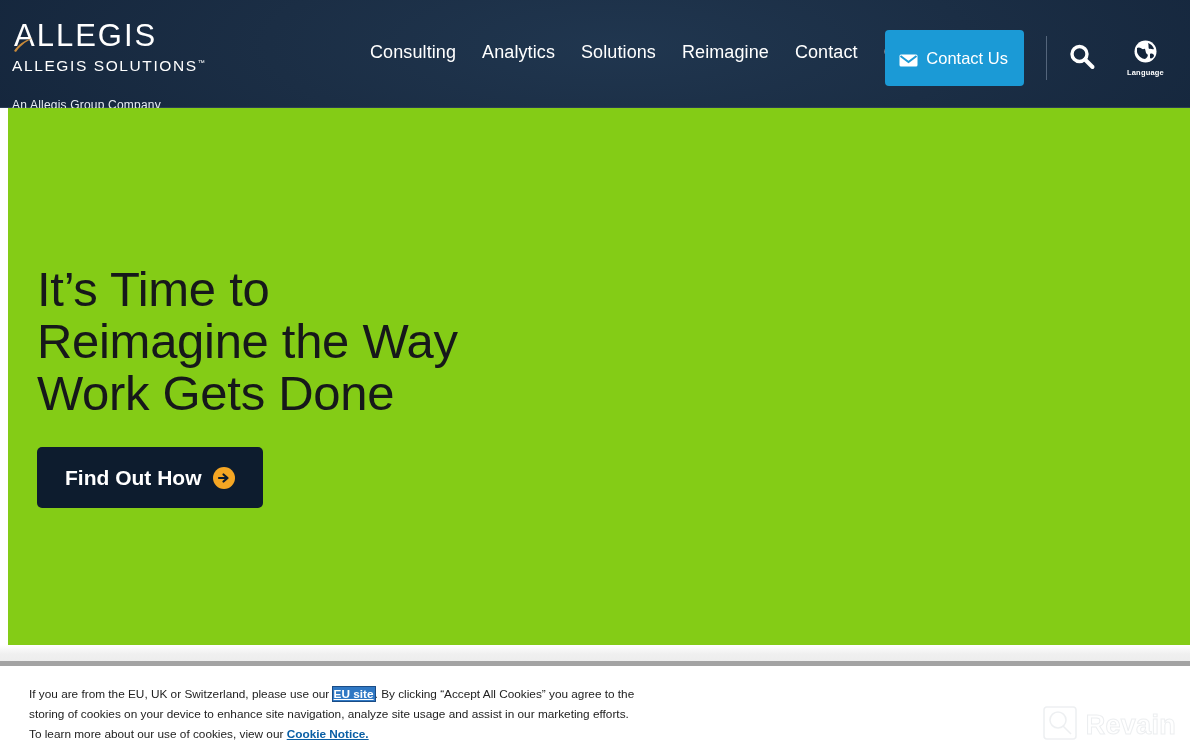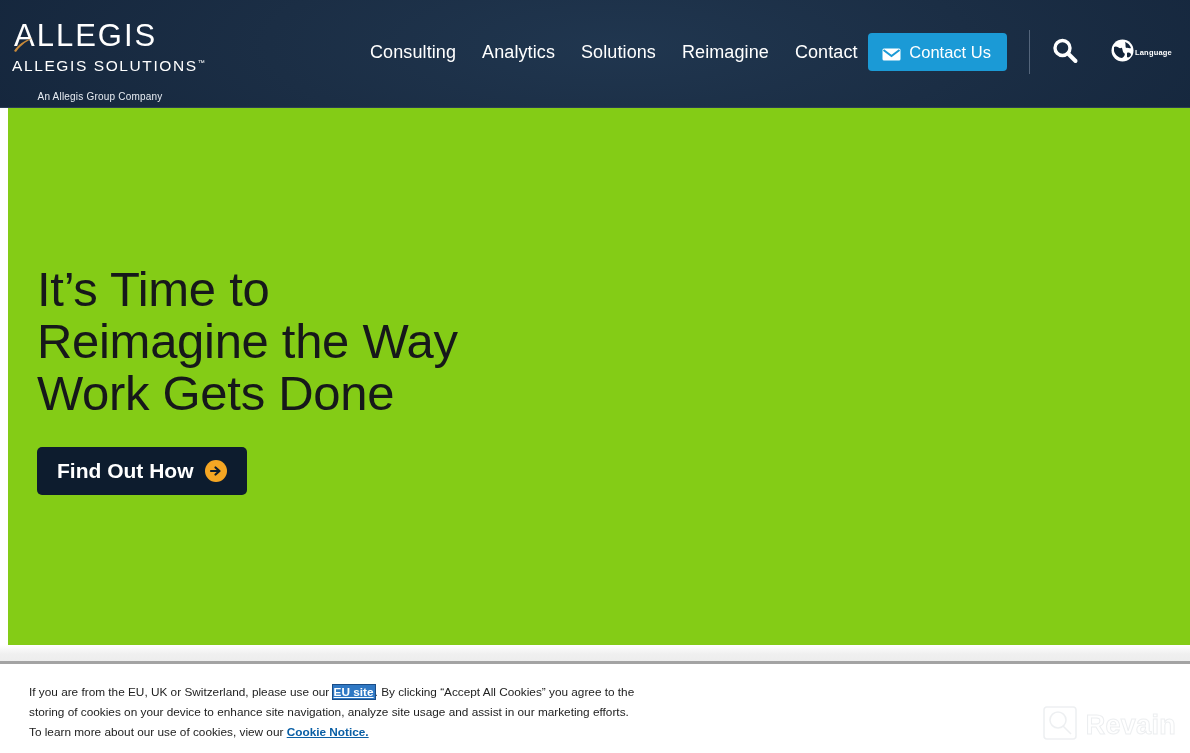--- a/index.html
+++ b/index.html
@@ -73,25 +73,25 @@
     line-height: 1;
     margin-top: 7px;
     white-space: nowrap;
   }
   .logo-tm {
     font-size: 7px;
     vertical-align: super;
   }
   .logo-tag {
     font-family: "Liberation Sans", sans-serif;
-    font-size: 10px;
+    font-size: 12px;
     color: #e7ecf2;
     letter-spacing: 0.2px;
-    text-align: center;
-    margin-top: 17px;
+    text-align: left;
+    margin-top: 24px;
     width: 176px;
   }
 
   
   .nav {
     position: absolute;
     left: 370px;
     top: 42px;
     display: flex;
     align-items: center;
@@ -117,21 +117,21 @@
     gap: 0;
   }
   .contact-btn {
     display: flex;
     align-items: center;
     gap: 8px;
     background: #1b9ad6;
     color: #ffffff;
     border: none;
     border-radius: 4px;
-    height: 38px;
+    height: 56px;
     padding: 0 16px 0 14px;
     font-size: 16.5px;
     font-family: "Liberation Sans", sans-serif;
     cursor: pointer;
     white-space: nowrap;
   }
   .envelope {
     width: 19px; height: 13px;
     display: inline-block;
   }
@@ -142,21 +142,22 @@
     margin: 0 20px 0 22px;
   }
   .search-btn {
     background: none; border: none; cursor: pointer;
     padding: 0; margin-right: 30px;
     display: flex; align-items: center;
   }
   .lang-btn {
     background: none; border: none; cursor: pointer;
     padding: 0;
-    display: flex; flex-direction: row; align-items: center;
+    display: flex; flex-direction: column; align-items: center;
+    margin-right: 8px;
   }
   .lang-label {
     color: #ffffff;
     font-size: 7.5px;
     font-weight: 700;
     letter-spacing: 0.2px;
     margin-top: 1px;
   }
 
   
@@ -192,22 +193,22 @@
   }
   .cta-btn {
     margin-top: 28px;
     display: inline-flex;
     align-items: center;
     gap: 12px;
     background: #0d1c2e;
     color: #ffffff;
     border: none;
     border-radius: 5px;
-    height: 48px;
-    padding: 0 20px;
+    height: 61px;
+    padding: 0 28px;
     font-size: 21px;
     font-weight: 700;
     font-family: "Liberation Sans", sans-serif;
     cursor: pointer;
   }
   .cta-arrow {
     width: 22px; height: 22px;
     display: inline-block;
   }
 
@@ -217,21 +218,21 @@
     left: 0; top: 645px;
     width: 1190px; height: 16px;
     background: linear-gradient(to bottom, #ffffff 0%, #f0f0f0 55%, #ededed 100%);
   }
   .cookie-banner {
     position: absolute;
     left: 0; top: 661px;
     width: 1190px;
     height: 92px;
     background: #ffffff;
-    border-top: 3px solid #a3a3a3;
+    border-top: 5px solid #a3a3a3;
   }
   .cookie-text {
     position: absolute;
     left: 29px; top: 18px;
     width: 615px;
     font-size: 11.8px;
     line-height: 20px;
     color: #222222;
   }
   .cookie-link {

